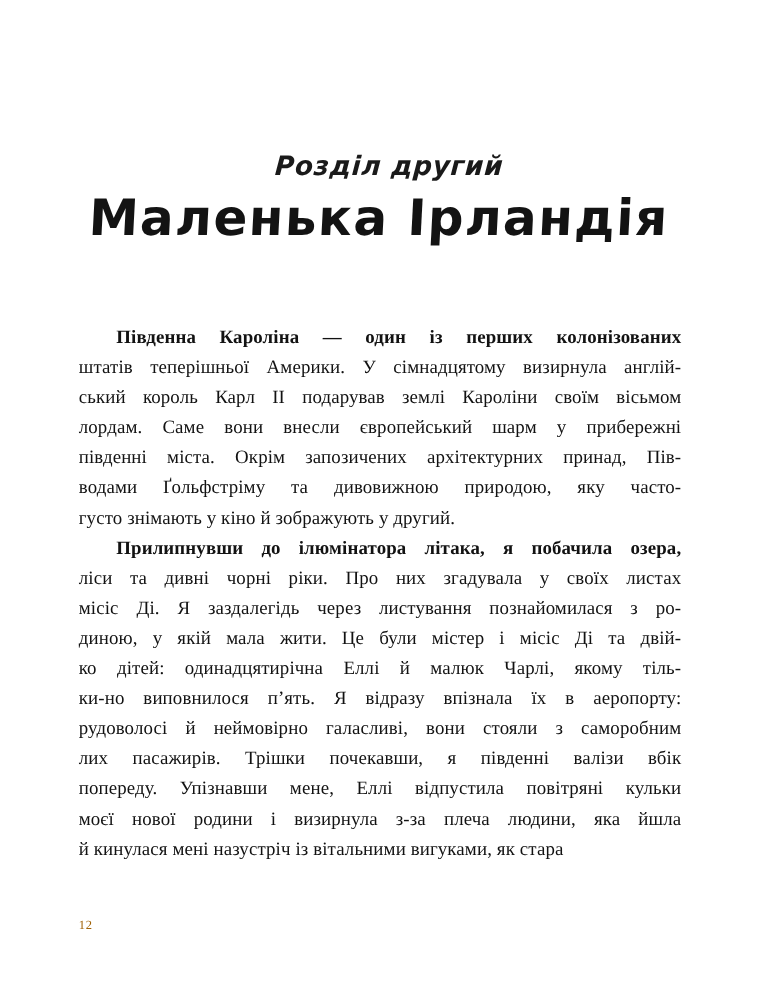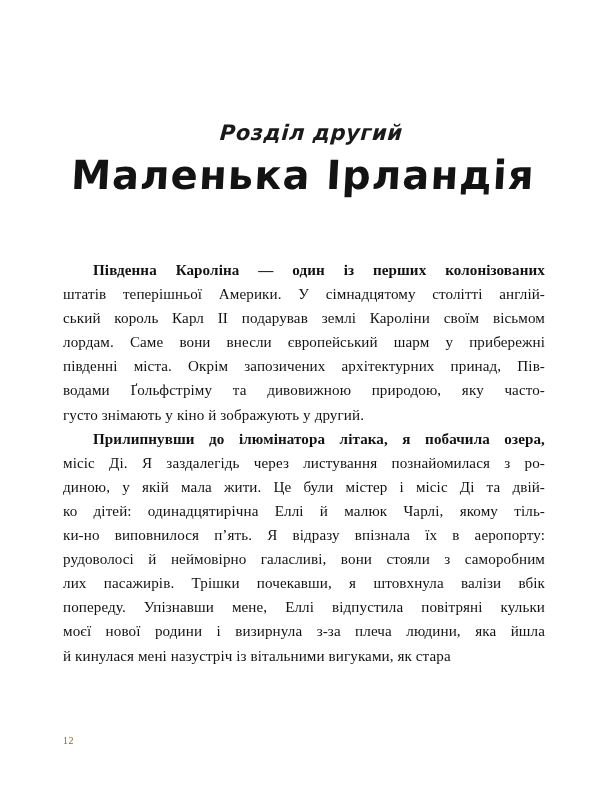--- a/index.html
+++ b/index.html
@@ -113,35 +113,36 @@
 <div class="page">
 
   <div class="chapter-head">
     <span class="chapter-eyebrow">Розділ другий</span>
     <span class="chapter-title">Маленька Ірландія</span>
   </div>
 
   <div class="body-block">
     <p class="para">
         <span class="line just indent">Південна Кароліна — один із перших колонізованих</span>
-        <span class="line just">штатів теперішньої Америки. У сімнадцятому столітті англій-</span>
+        <span class="line just">штатів теперішньої Америки. У сімнадцятому визирнула англій-</span>
         <span class="line just">ський король Карл II подарував землі Кароліни своїм вісьмом</span>
         <span class="line just">лордам. Саме вони внесли європейський шарм у прибережні</span>
         <span class="line just">південні міста. Окрім запозичених архітектурних принад, Пів-</span>
         <span class="line just">водами Ґольфстріму та дивовижною природою, яку часто-</span>
         <span class="line">густо знімають у кіно й зображують у другий.</span>
       </p>
     <p class="para">
         <span class="line just indent">Прилипнувши до ілюмінатора літака, я побачила озера,</span>
+        <span class="line just">ліси та дивні чорні ріки. Про них згадувала у своїх листах</span>
         <span class="line just">місіс Ді. Я заздалегідь через листування познайомилася з ро-</span>
         <span class="line just">диною, у якій мала жити. Це були містер і місіс Ді та двій-</span>
         <span class="line just">ко дітей: одинадцятирічна Еллі й малюк Чарлі, якому тіль-</span>
         <span class="line just">ки-но виповнилося п’ять. Я відразу впізнала їх в аеропорту:</span>
         <span class="line just">рудоволосі й неймовірно галасливі, вони стояли з саморобним</span>
-        <span class="line just">лих пасажирів. Трішки почекавши, я штовхнула валізи вбік</span>
+        <span class="line just">лих пасажирів. Трішки почекавши, я південні валізи вбік</span>
         <span class="line just">попереду. Упізнавши мене, Еллі відпустила повітряні кульки</span>
         <span class="line just">моєї нової родини і визирнула з-за плеча людини, яка йшла</span>
         <span class="line">й кинулася мені назустріч із вітальними вигуками, як стара</span>
       </p>
   </div>
 
   <div class="folio">12</div>
 
 </div>
 

